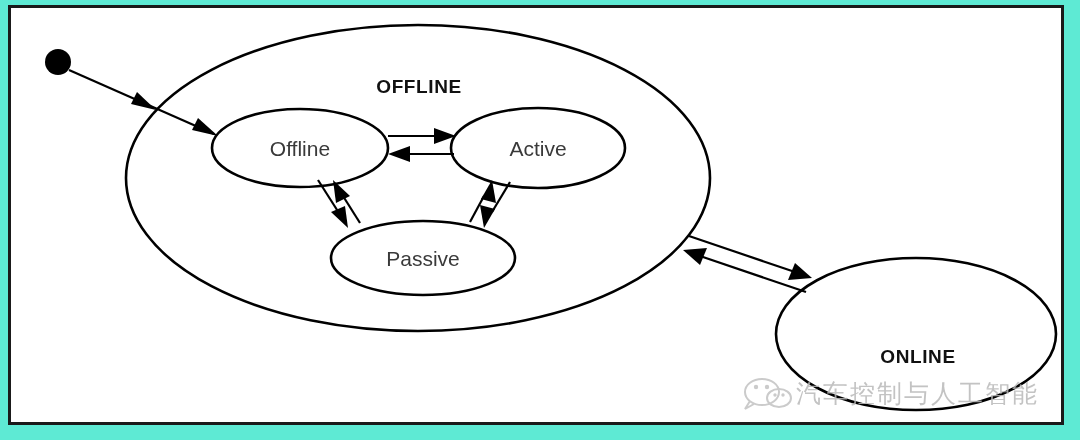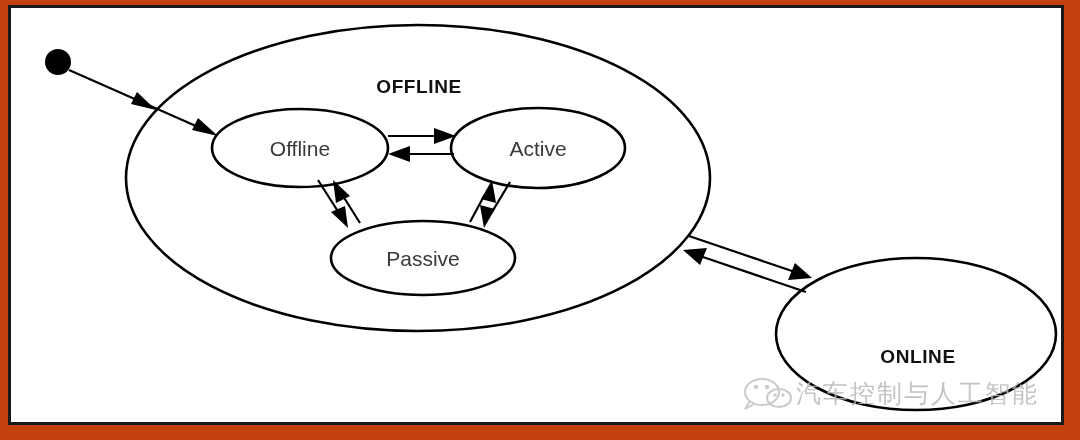--- a/index.html
+++ b/index.html
@@ -8,21 +8,21 @@
     padding: 0;
     background: #ffffff;
   }
   body {
     font-family: "Liberation Sans", sans-serif;
   }
   #canvas {
     position: relative;
     width: 1080px;
     height: 440px;
-    background: #c2410c;
+    background: #5eead4;
     overflow: hidden;
   }
   #diagram {
     position: absolute;
     left: 0;
     top: 0;
     width: 1080px;
     height: 440px;
   }
   .frame-rect {

